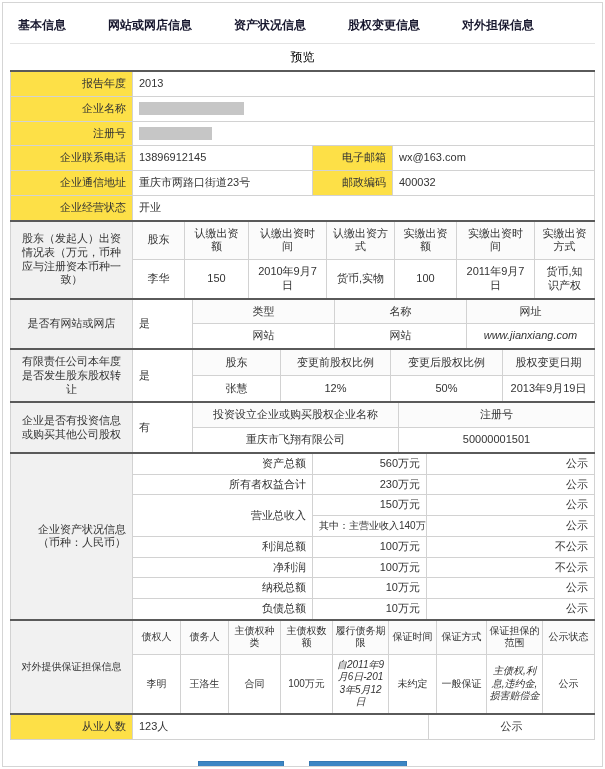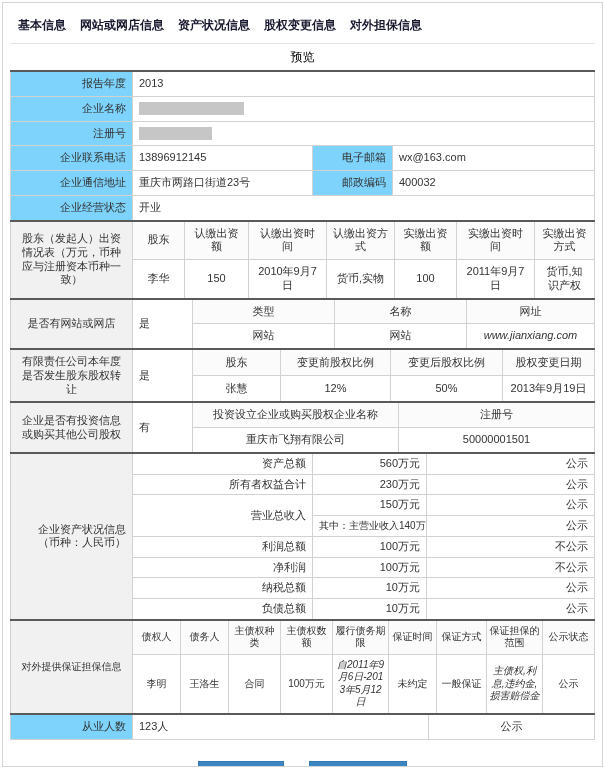--- a/index.html
+++ b/index.html
@@ -17,40 +17,41 @@
     border: 1px solid #d5d5d5;
     background: #fff;
     padding: 5px 7px 0 7px;
     overflow: hidden;
   }
   
   .tabbar {
     display: flex; align-items: flex-end;
     border-bottom: 1px solid #e4e4e4;
     padding: 0 1px;
+    gap: 28px;
   }
   .tab {
     font-size: 12px; font-weight: bold; color: #17172e;
     padding: 9px 7px 9px 7px;
     white-space: nowrap; cursor: pointer;
   }
   .preview-title { text-align: center; color: #000000; font-size: 12px; padding: 5px 0 4px 0; }
 
   
   table.tbl { width: 100%; border-collapse: collapse; table-layout: fixed; border-top: 2px solid #5a5a5a; }
   table.tbl + table.tbl { margin-top: -1px; }
   table.tbl td {
     border: 1px solid #d2d2d2;
     padding: 5px 6px;
     color: #333;
     overflow: hidden;
     vertical-align: middle;
     line-height: 1.25;
   }
-  td.lbl    { background: #7dd3fc; text-align: right; color: #3a3a3a; }
+  td.lbl    { background: #fde047; text-align: right; color: #3a3a3a; }
   td.seclbl { background: #f1f1f1; text-align: center; color: #3a3a3a; }
   td.hd     { text-align: center; background: #fbfbfb; }
   td.ctr    { text-align: center; }
   td.rt     { text-align: right; }
   td.ans    { text-align: left; background: #fff; }
   table.tight td { padding: 3px 6px; text-align: right; }
   table.mini { font-size: 10px; }
   table.mini td { padding: 4px 2px; }
   .brk { word-break: break-all; font-style: italic; }
   .small { font-size: 10px; white-space: nowrap; }

